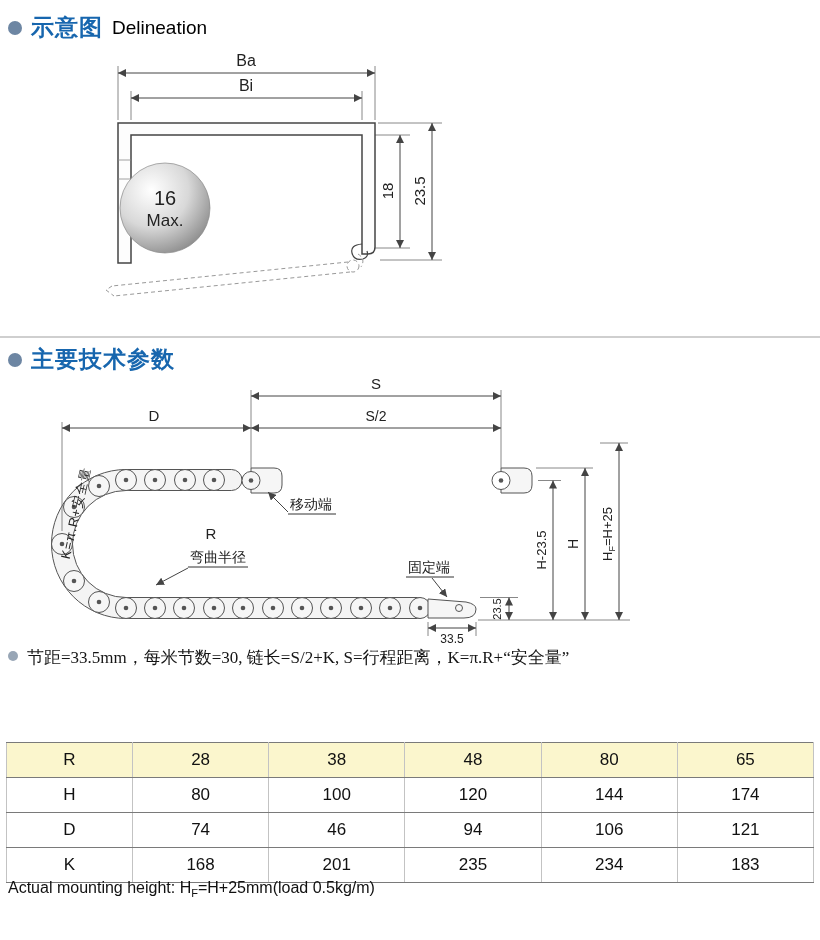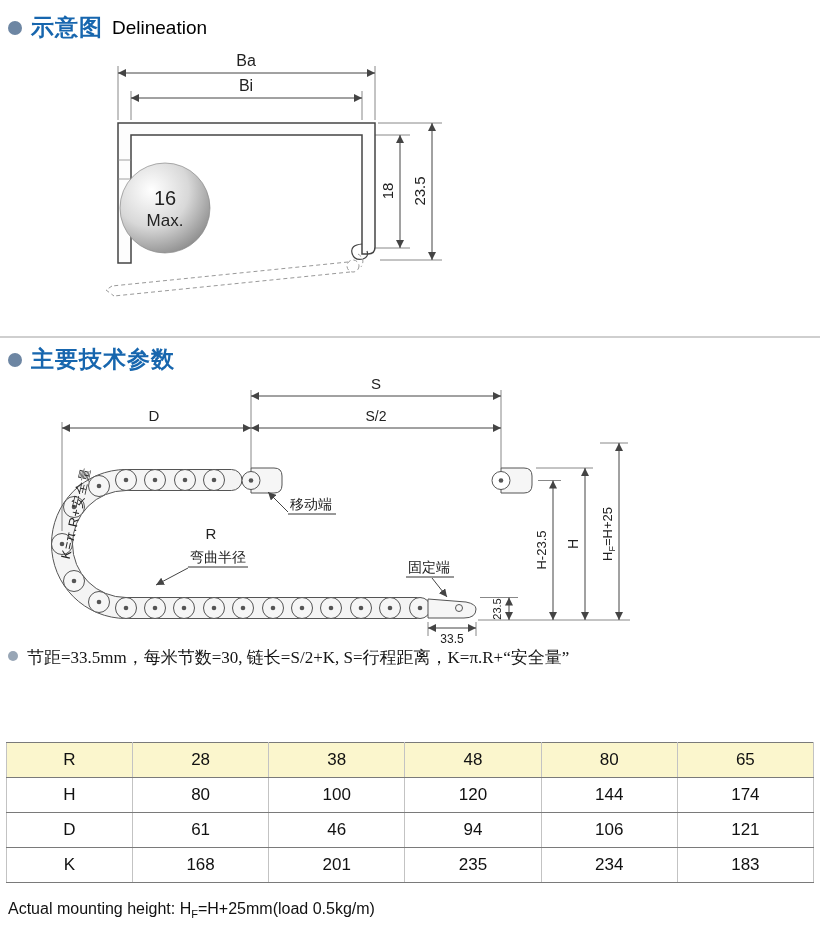--- a/index.html
+++ b/index.html
@@ -239,34 +239,34 @@
       <tr>
         <td>H</td>
         <td>80</td>
         <td>100</td>
         <td>120</td>
         <td>144</td>
         <td>174</td>
       </tr>
       <tr>
         <td>D</td>
-        <td>61</td>
+        <td>74</td>
         <td>46</td>
         <td>94</td>
         <td>106</td>
         <td>121</td>
       </tr>
       <tr>
         <td>K</td>
         <td>168</td>
         <td>201</td>
         <td>235</td>
         <td>234</td>
         <td>183</td>
       </tr>
     </tbody>
   </table>
 
-  <div class="footer-line" style="top:900px">
+  <div class="footer-line" style="top:879px">
     <span>Actual mounting height: H</span><sub>F</sub><span>=H+25mm(load 0.5kg/m)</span>
   </div>
 
 </div>
 
 </body></html>

